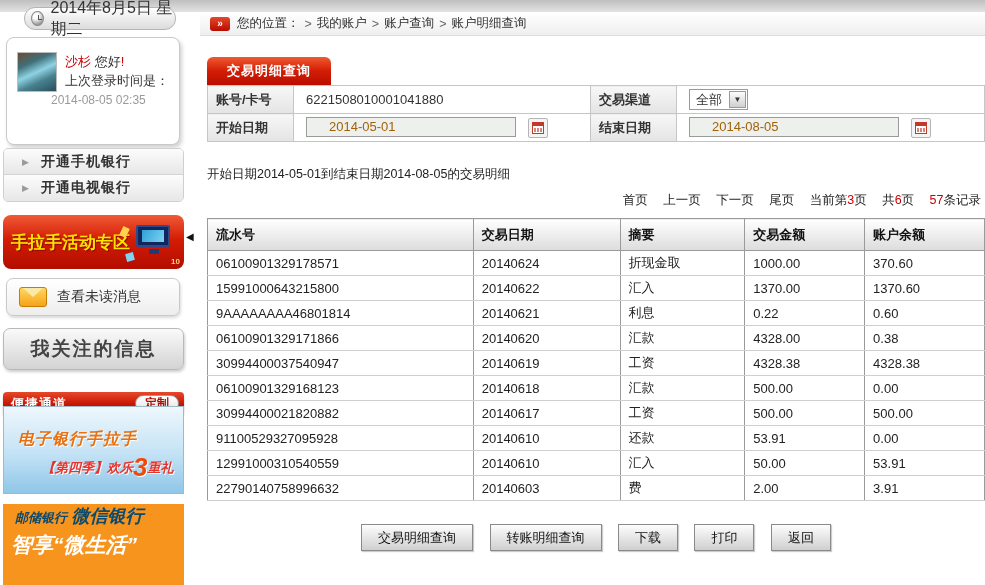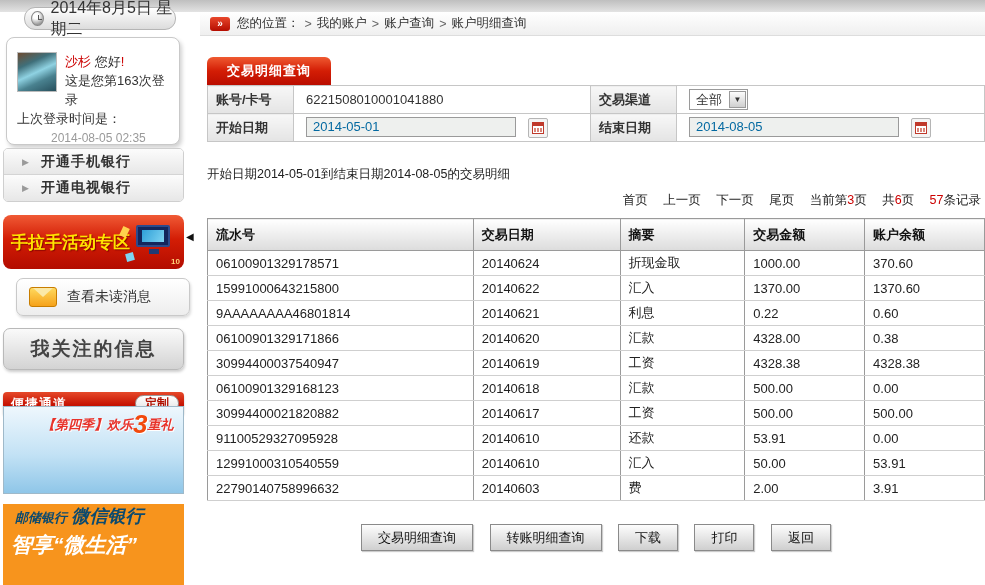--- a/index.html
+++ b/index.html
@@ -49,21 +49,21 @@
     background:#13265c; border:2px solid #2c4a8c; border-radius:2px; }
   .monitor-icon::after { content:""; position:absolute; left:4px; top:3px; width:22px; height:12px;
     background:linear-gradient(120deg,#2e9fd8,#7fd4f2); }
   .monitor-icon::before { content:""; position:absolute; left:11px; top:22px; width:10px; height:5px; background:#203a74; }
   .banner-badge { position:absolute; right:4px; bottom:3px; color:#ffd27a; font-size:8px; font-weight:bold; }
   .confetti1 { position:absolute; right:56px; top:12px; width:7px; height:10px; background:#ffd24d; transform:rotate(25deg); }
   .confetti2 { position:absolute; right:50px; bottom:8px; width:8px; height:8px; background:#7fd4f2; transform:rotate(-15deg); }
 
   .collapse-arrow { position:absolute; left:186px; top:231px; font-size:10px; color:#111; cursor:pointer; }
 
-  .unread-panel { position:absolute; left:16px; top:278px; width:174px; height:38px;
+  .unread-panel { position:absolute; left:6px; top:278px; width:174px; height:38px;
     border:1px solid #c9c9c9; border-radius:7px; background:linear-gradient(#ffffff,#ededed);
     box-shadow:1px 2px 3px rgba(0,0,0,.15); display:flex; align-items:center; cursor:pointer; }
   .envelope-icon { width:28px; height:20px; margin:0 10px 0 12px; border:1px solid #c87d00; border-radius:3px;
     background:linear-gradient(#ffd95e,#f6a21a); position:relative; }
   .envelope-icon::after { content:""; position:absolute; left:3px; top:0; border-left:10px solid transparent;
     border-right:10px solid transparent; border-top:9px solid #fbe9a8; }
   .unread-label { font-size:14px; color:#333; }
 
   .focus-button { position:absolute; left:3px; top:328px; width:181px; height:42px;
     border:1px solid #b9b9b9; border-radius:7px; background:linear-gradient(#fafafa,#d3d3d3);
@@ -110,21 +110,21 @@
     background:linear-gradient(#ef5a31 0%,#d31d05 50%,#ba0d00 100%);
     border-radius:6px 6px 0 0; color:#fff; font-size:13px; font-weight:bold;
     display:flex; align-items:center; letter-spacing:1px; cursor:pointer; }
 
   .form-table { position:absolute; left:7px; top:85px; width:778px; border-collapse:collapse; }
   .form-table td { border:1px solid #c6c6c6; height:28px; font-size:13px; color:#333; }
   td.f-label { width:86px; background:linear-gradient(#f7f7f7,#e4e4e4); padding-left:8px;font-weight:bold; }
   td.f-value { padding-left:12px; background:#fff; }
   td.f-value1 { width:297px; }
   .date-input { width:210px; height:20px; border:1px solid #9a9a9a; background:#eef0ee;
-    font-size:13px; color:#0369a1; padding-left:6px; font-family:inherit; }
+    font-size:13px; color:#a16207; padding-left:22px; font-family:inherit; }
   .cal-btn { display:inline-block; vertical-align:middle; margin-left:8px; width:20px; height:20px;
     border:1px solid #b5b5b5; background:#f4f4f4; border-radius:2px; position:relative; cursor:pointer; }
   .cal-glyph { position:absolute; left:3px; top:3px; width:12px; height:12px; border:1px solid #c0392b;
     background:#fff; }
   .cal-glyph::before { content:""; position:absolute; left:0; top:0; width:10px; height:3px; background:#c0392b; }
   .cal-glyph::after { content:""; position:absolute; left:1px; top:5px; width:8px; height:4px;
     background:repeating-linear-gradient(90deg,#d98477 0 2px,#fff 2px 3px); }
   .select-box { display:inline-flex; align-items:center; height:21px; border:1px solid #9a9a9a;
     background:#fff; cursor:pointer; }
   .select-value { padding:0 6px; font-size:13px; color:#333; }
@@ -167,21 +167,20 @@
       <span class="clock-icon"></span>
       <span>2014年8月5日 星期二</span>
     </div>
 
     <div class="user-panel">
       <div class="avatar"></div>
       <div class="u-line">
         <span class="u-name">沙杉</span>
         <span>您好</span><span class="u-mark">!</span>
       </div>
-      <div class="u-line">这是您第163次登录</div>
       <div class="u-line">上次登录时间是：</div>
       <div class="u-time">2014-08-05 02:35</div>
     </div>
 
     <div class="menu-panel">
       <div class="menu-item">
         <span class="arrow-icon">▶</span>
         <span class="menu-label">开通手机银行</span>
       </div>
       <div class="menu-item">
@@ -208,20 +207,21 @@
     <div class="focus-button">
       <span>我关注的信息</span>
     </div>
 
     <div class="quick-bar">
       <span class="quick-label">便捷通道</span>
       <span class="customize-pill">定制</span>
     </div>
 
     <div class="ebank-banner">
+      <div class="eb-line1">电子银行手拉手</div>
       <div class="eb-line2">
         <span>【第四季】欢乐</span><span class="eb-big">3</span><span>重礼</span>
       </div>
     </div>
 
     <div class="wechat-banner">
       <div class="wc-line1">
         <span class="wc-small">邮储银行</span>
         <span class="wc-big">微信银行</span>
       </div>

